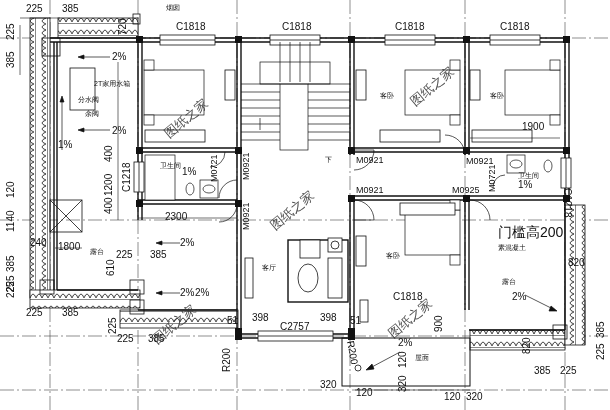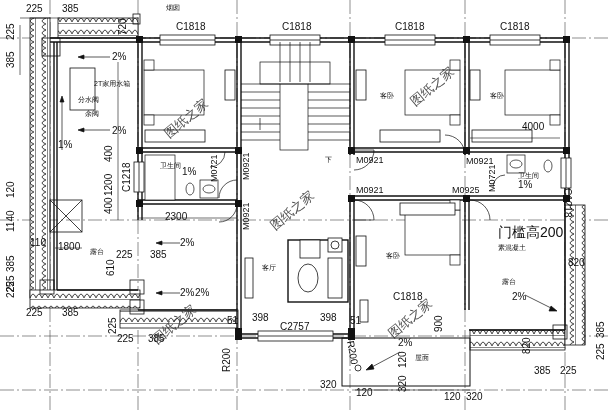--- a/index.html
+++ b/index.html
@@ -271,26 +271,26 @@
 <span class="lbl dim" style="left:26px;top:4px">225</span>
 <span class="lbl dim" style="left:62px;top:4px">385</span>
 <span class="lbl dimv" style="left:6px;top:40px">225</span>
 <span class="lbl dimv" style="left:6px;top:68px">385</span>
 <span class="lbl dimv" style="left:118px;top:35px">720</span>
 <span class="lbl dimv" style="left:104px;top:162px">400</span>
 <span class="lbl dimv" style="left:104px;top:196px">1200</span>
 <span class="lbl dimv" style="left:104px;top:214px">400</span>
 <span class="lbl dimv" style="left:6px;top:198px">120</span>
 <span class="lbl dimv" style="left:6px;top:232px">1140</span>
-<span class="lbl dim" style="left:30px;top:238px">110</span>
+<span class="lbl dim" style="left:30px;top:238px">240</span>
 <span class="lbl dim" style="left:58px;top:242px">1800</span>
 <span class="lbl dimv" style="left:6px;top:272px">385</span>
 <span class="lbl dimv" style="left:6px;top:298px">225</span>
 <span class="lbl dim" style="left:165px;top:212px">2300</span>
-<span class="lbl dim" style="left:522px;top:122px">4000</span>
+<span class="lbl dim" style="left:522px;top:122px">1900</span>
 <span class="lbl dim" style="left:116px;top:250px">225</span>
 <span class="lbl dim" style="left:150px;top:250px">385</span>
 <span class="lbl dimv" style="left:106px;top:276px">610</span>
 <span class="lbl dim" style="left:26px;top:308px">225</span>
 <span class="lbl dim" style="left:62px;top:308px">385</span>
 <span class="lbl dimv" style="left:6px;top:292px">225</span>
 <span class="lbl dimv" style="left:108px;top:334px">225</span>
 <span class="lbl dim" style="left:117px;top:334px">225</span>
 <span class="lbl dim" style="left:148px;top:334px">385</span>
 <span class="lbl dim" style="left:227px;top:316px">51</span>

